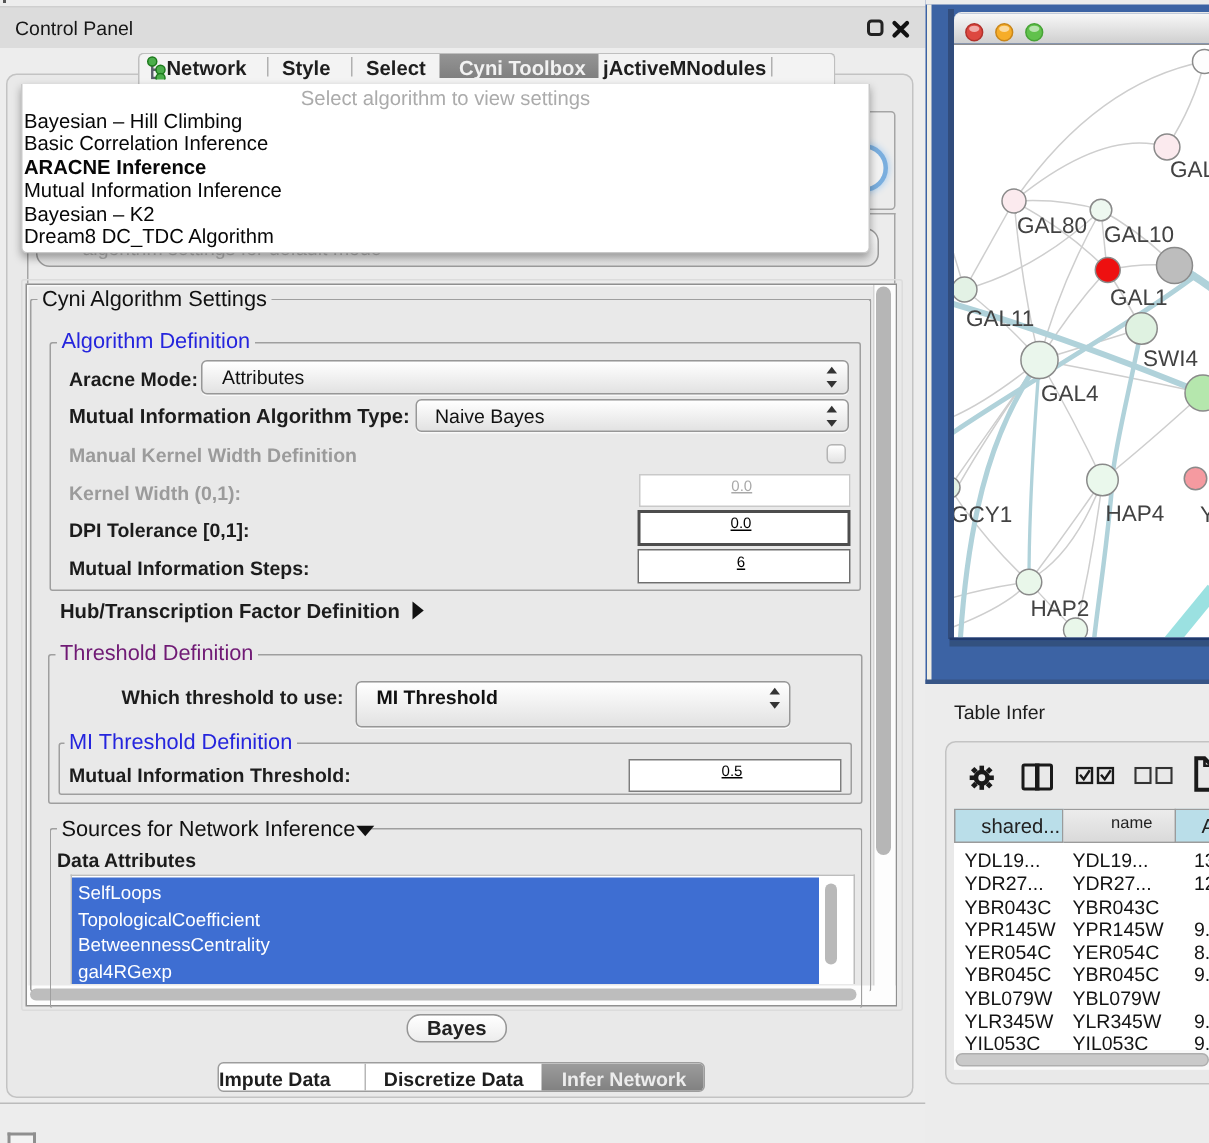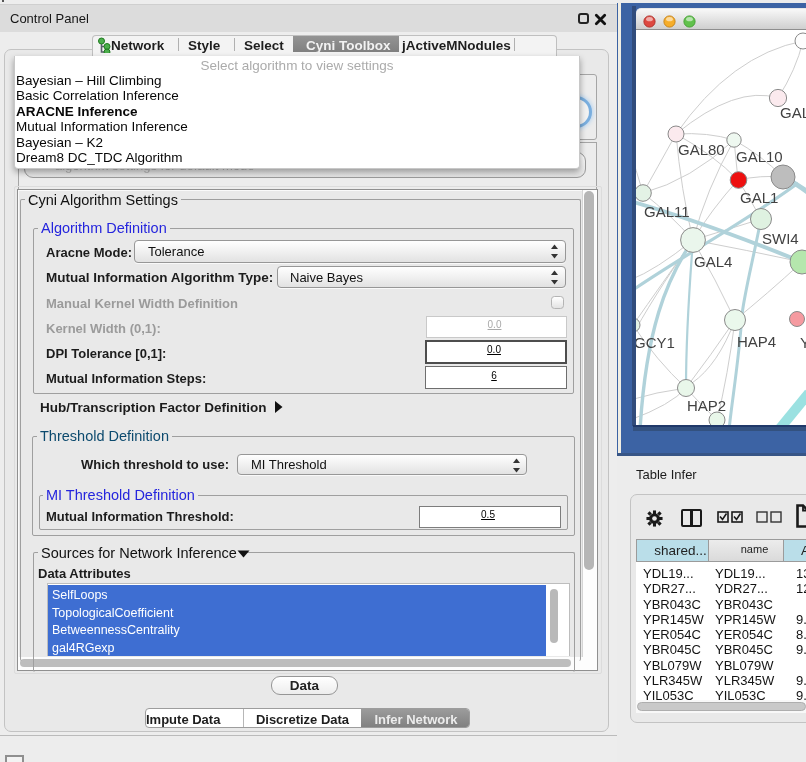--- a/index.html
+++ b/index.html
@@ -66,21 +66,21 @@
 <div class="abs" style="left:20px;top:658.5px;width:551px;height:8px;background:#bdbdbd;border-radius:4px;"></div>
 
 <div class="grp" style="left:20px;top:199px;width:561px;height:462px;border-bottom:none;"></div>
 <div class="gtitle" style="left:25px;top:192px;color:#111;">Cyni Algorithm Settings</div>
 
 <div class="grp" style="left:33px;top:228px;width:541px;height:166px;"></div>
 <div class="gtitle" style="left:38px;top:220px;color:#2525dd;">Algorithm Definition</div>
 
 <div class="lbl" style="left:46px;top:245px;">Aracne Mode:</div>
 <div class="combo" style="left:134px;top:240px;width:432px;height:23px;">
-  <span class="ct" style="left:13px;">Tolerance</span>
+  <span class="ct" style="left:13px;">Attributes</span>
   <svg class="arrows" viewBox="0 0 9 17">
       <path d="M4.5 1.5 L8 6 L1 6 Z" fill="#333"></path>
       <path d="M4.5 15.5 L8 11 L1 11 Z" fill="#333"></path>
     </svg>
 </div>
 
 <div class="lbl" style="left:46px;top:270px;font-size:13.5px;">Mutual Information Algorithm Type:</div>
 <div class="combo" style="left:277px;top:266px;width:289px;height:22px;">
   <span class="ct" style="left:12px;">Naive Bayes</span>
   <svg class="arrows" viewBox="0 0 9 17">
@@ -100,24 +100,24 @@
 
 <div class="lbl" style="left:46px;top:371px;">Mutual Information Steps:</div>
 <div class="field" style="left:425px;top:366px;width:142px;height:23px;border:1px solid #6e6e6e;padding:3px 4px 0 0;">6</div>
 
 <div class="lbl" style="left:40px;top:400px;font-size:13.5px;">Hub/Transcription Factor Definition</div>
 <svg class="abs" style="left:274px;top:400px;" width="9" height="14" viewBox="0 0 9 14">
     <path d="M1 1 L8.5 7 L1 13 Z" fill="#111"></path>
   </svg>
 
 <div class="grp" style="left:32px;top:436px;width:543px;height:100px;"></div>
-<div class="gtitle" style="left:37px;top:428px;color:#0c4a6e;">Threshold Definition</div>
+<div class="gtitle" style="left:37px;top:428px;color:#701a75;">Threshold Definition</div>
 
 <div class="lbl" style="left:81px;top:457px;">Which threshold to use:</div>
-<div class="combo" style="left:237px;top:454px;width:290px;height:21px;">
+<div class="combo" style="left:237px;top:454px;width:290px;height:31px;font-weight:bold;">
   <span class="ct" style="left:13px;top:2px;">MI Threshold</span>
   <svg class="arrows" style="right:5px;" viewBox="0 0 9 17">
       <path d="M4.5 1.5 L8 6 L1 6 Z" fill="#333"></path>
       <path d="M4.5 15.5 L8 11 L1 11 Z" fill="#333"></path>
     </svg>
 </div>
 
 <div class="grp" style="left:39px;top:495px;width:529px;height:35px;"></div>
 <div class="gtitle" style="left:43px;top:487px;color:#2525dd;">MI Threshold Definition</div>
 <div class="lbl" style="left:46px;top:509px;">Mutual Information Threshold:</div>
@@ -128,21 +128,21 @@
 <svg class="abs" style="left:237px;top:550px;" width="13" height="8" viewBox="0 0 13 8">
     <path d="M0.5 0.5 L12.5 0.5 L6.5 7.5 Z" fill="#111"></path>
   </svg>
 <div class="lbl" style="left:38px;top:566px;">Data Attributes</div>
 
 <div class="abs" style="left:47px;top:583px;width:523px;height:73px;background:#fff;border:1px solid #bdbdbd;border-bottom:none;"></div>
 <div class="abs" style="left:48px;top:585px;width:498px;height:71px;background:#3e6ed2;"></div>
 <div class="abs" style="left:52px;top:587px;font-size:12.5px;color:#fff;line-height:17.6px;">SelfLoops<br>TopologicalCoefficient<br>BetweennessCentrality<br>gal4RGexp</div>
 <div class="abs" style="left:550px;top:589px;width:8px;height:54px;background:#b9b9b9;border-radius:4px;"></div>
 
-<div class="abs" style="left:271px;top:676px;width:67px;height:19px;border:1px solid #969696;border-radius:9px;background:linear-gradient(#ffffff,#ededed);text-align:center;font-size:13.5px;font-weight:bold;color:#222;padding-top:1px;">Data</div>
+<div class="abs" style="left:271px;top:676px;width:67px;height:19px;border:1px solid #969696;border-radius:9px;background:linear-gradient(#ffffff,#ededed);text-align:center;font-size:13.5px;font-weight:bold;color:#222;padding-top:1px;">Bayes</div>
 
 <div class="abs" style="left:145px;top:708px;width:325px;height:20px;border:1px solid #9d9d9d;border-radius:4px;background:#fff;overflow:hidden;">
   <div class="abs" style="left:97px;top:0;width:1px;height:20px;background:#b7b7b7;"></div>
   <div class="abs" style="left:215px;top:0;width:110px;height:20px;background:linear-gradient(#9c9c9c,#7e7e7e);"></div>
   <div class="abs b" style="left:0;width:97px;top:3px;text-align:left;font-size:13px;color:#1e1e1e;">Impute Data</div>
   <div class="abs b" style="left:98px;width:117px;top:3px;text-align:center;font-size:13px;color:#1e1e1e;">Discretize Data</div>
   <div class="abs b" style="left:215px;width:110px;top:3px;text-align:center;font-size:13px;color:#ececec;">Infer Network</div>
 </div>
 
 <div class="abs" style="left:0;top:735px;width:617px;height:1px;background:#bbb;"></div>

